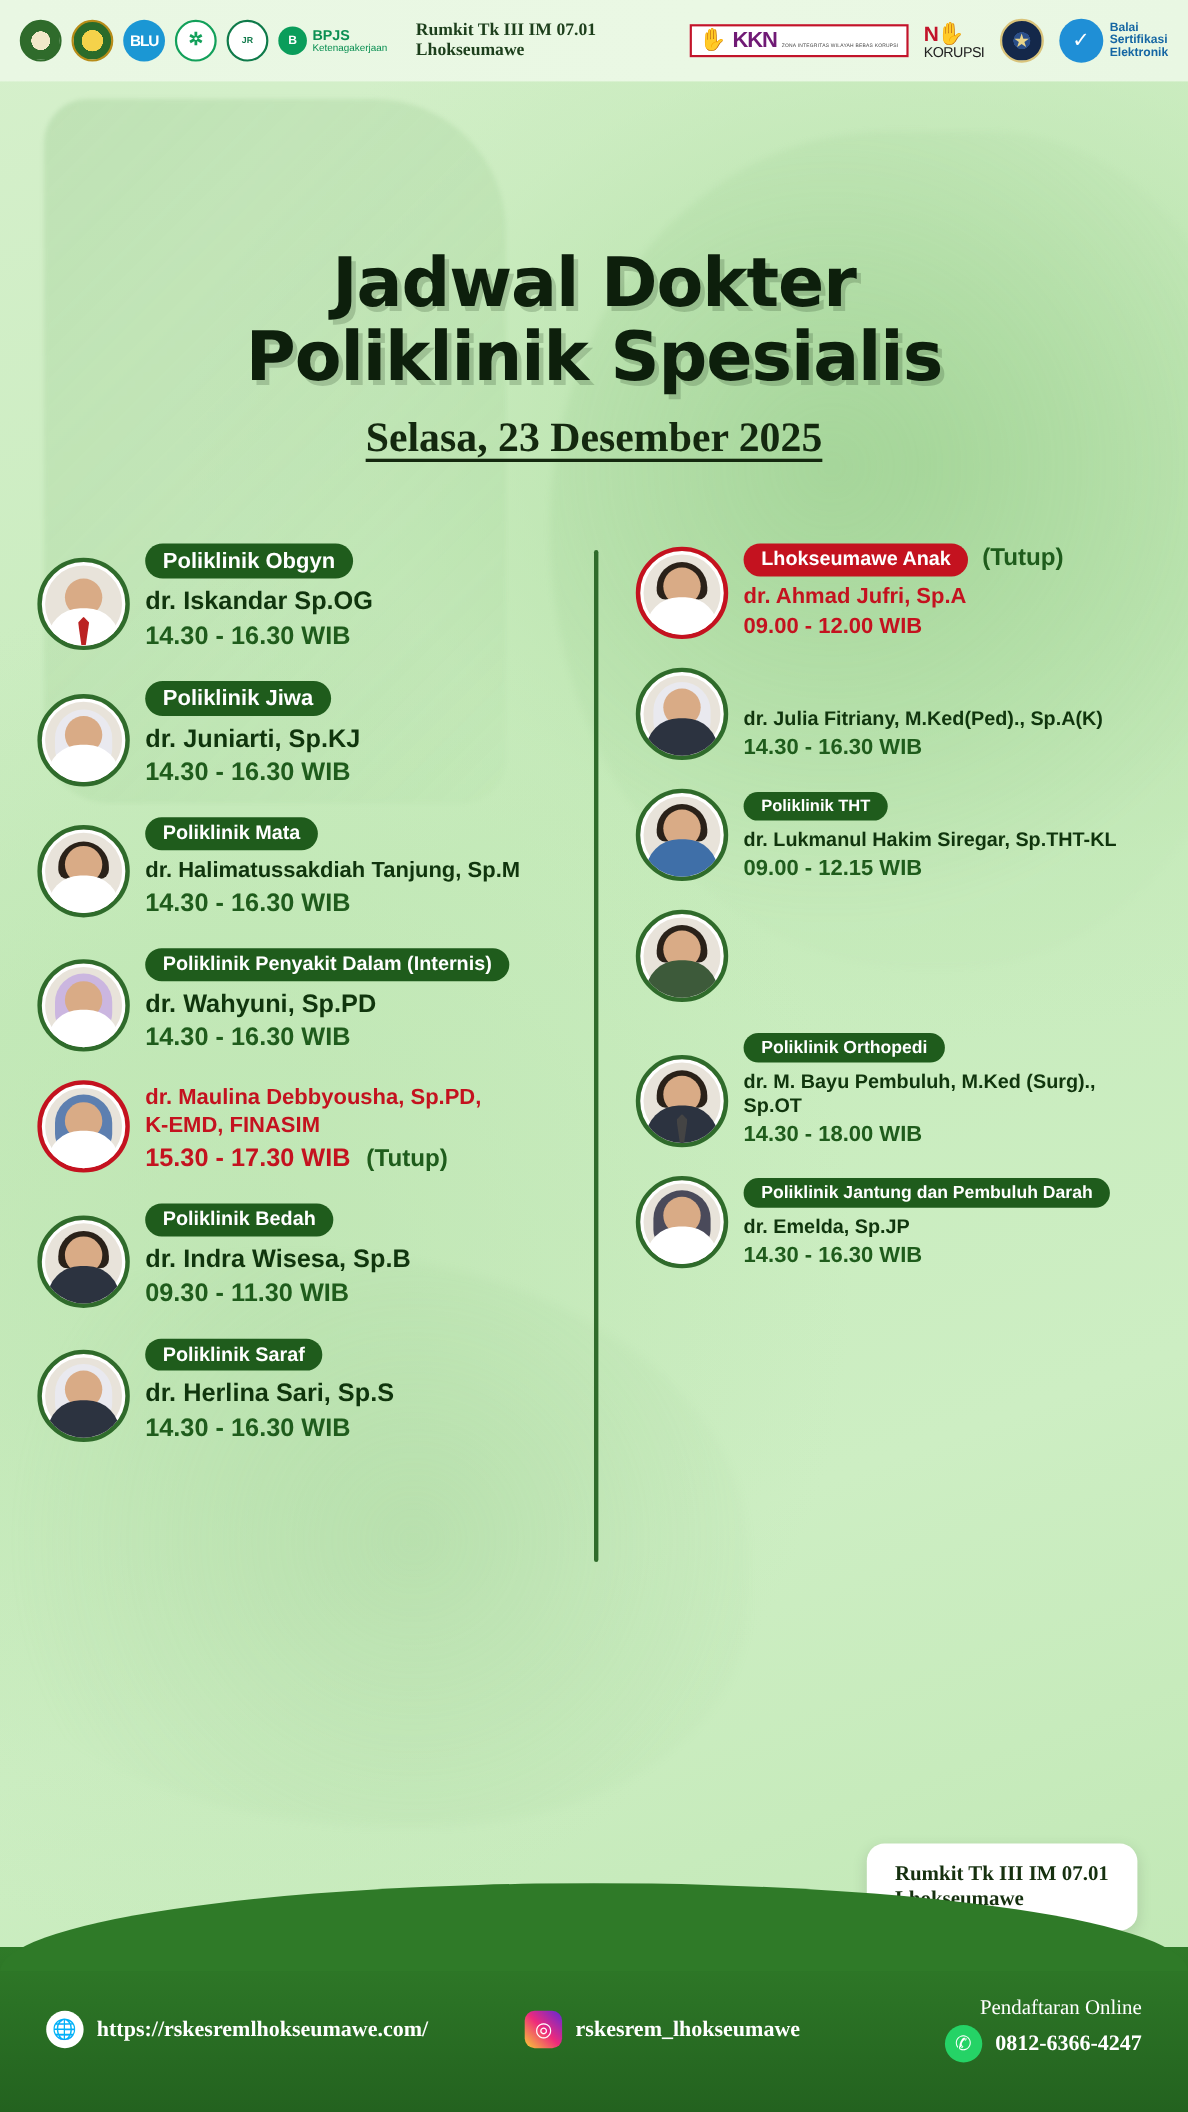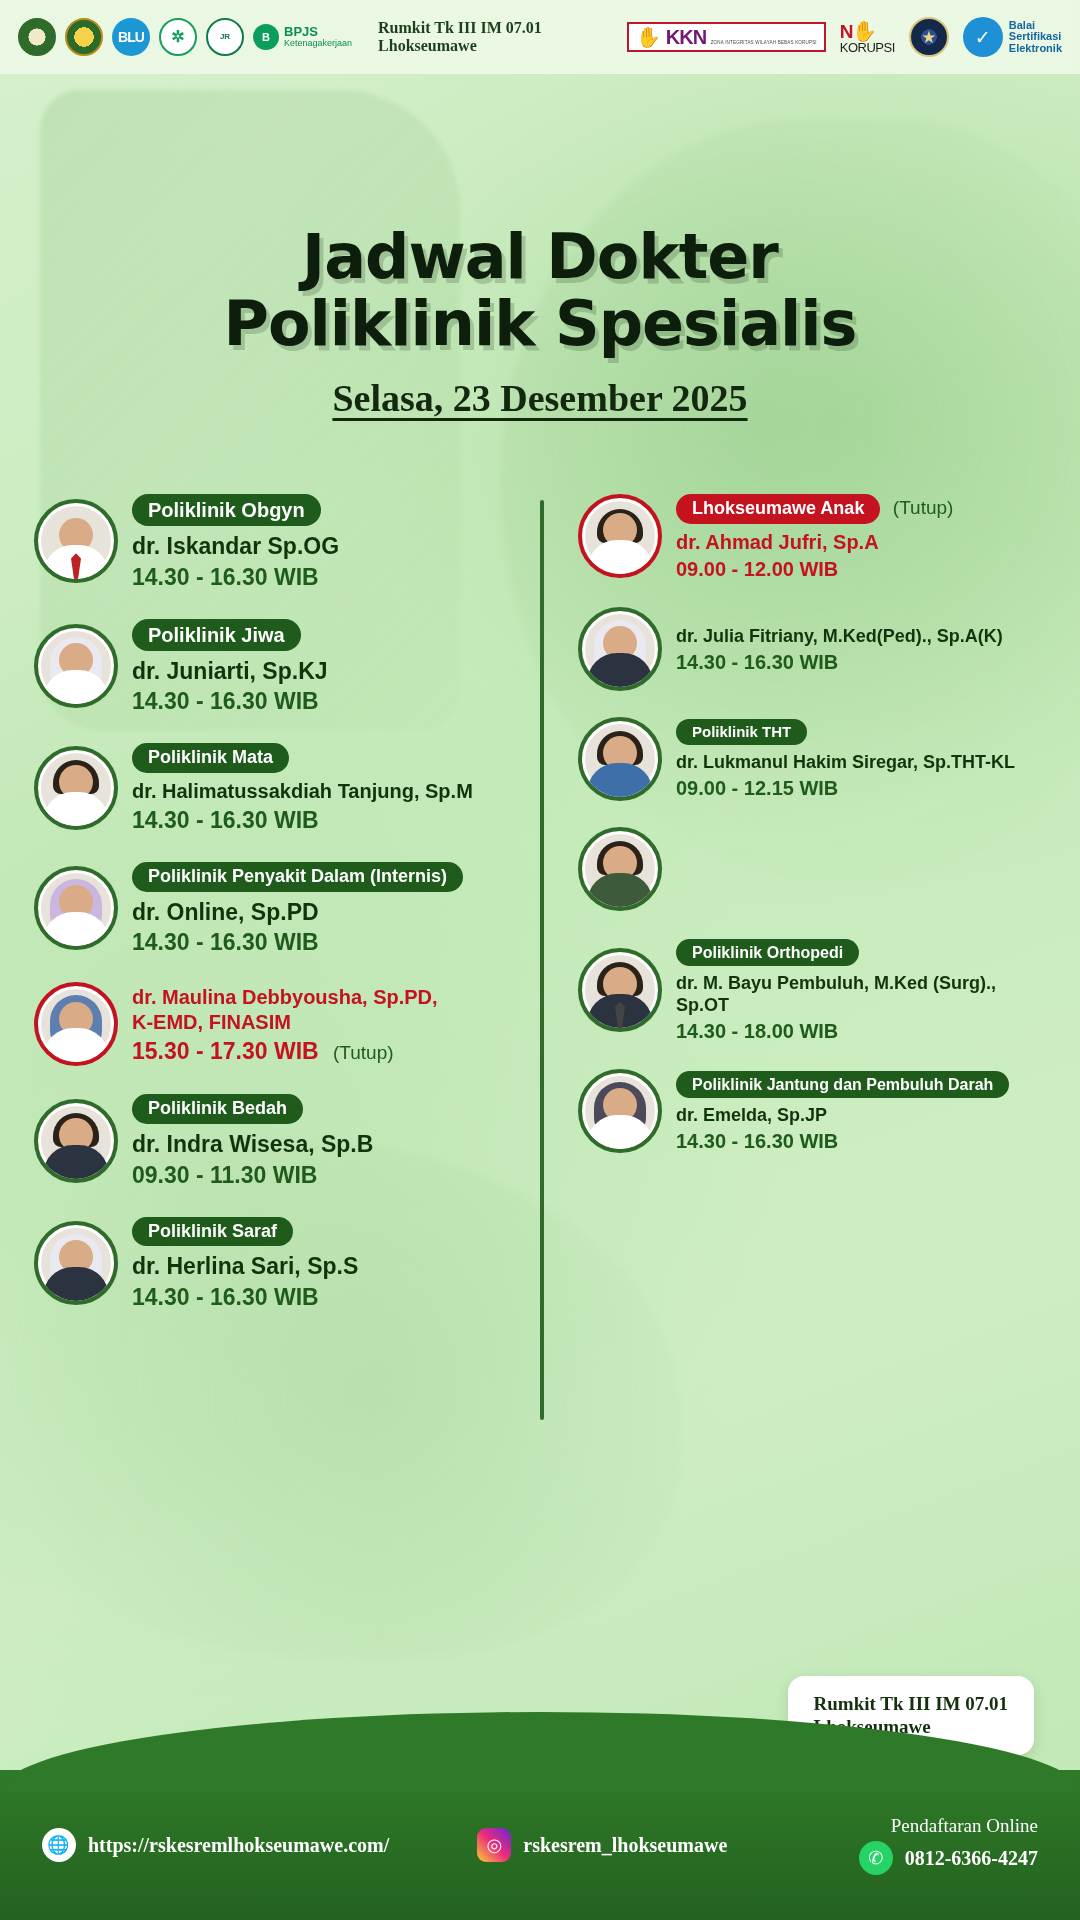--- a/index.html
+++ b/index.html
@@ -100,21 +100,21 @@
   
   .columns { position:relative; z-index:3; display:flex; margin-top: 72px; padding: 0 34px; }
   .col { width: 50%; }
   .col-left { padding-right: 22px; }
   .col-right { padding-left: 38px; }
   .divider {
     position:absolute; left:540px; top: 8px; width:4px; height: 920px;
     background:#2f6b2b; border-radius:3px;
   }
 
-  .entry { display:flex; align-items:center; gap:14px; margin-bottom: 26px; }
+  .entry { display:flex; align-items:flex-end; gap:14px; margin-bottom: 26px; }
   .photo {
     flex: 0 0 auto;
     width: 84px; height: 84px;
     border-radius: 50%;
     background: #e8e3da;
     border: 4px solid #2f6b2b;
     position: relative;
     overflow:hidden;
     box-shadow: 0 0 0 3px #ffffff inset;
   }
@@ -151,21 +151,21 @@
     background:#1f5c1c; color:#ffffff;
     font-weight:bold; border-radius: 16px;
     padding: 4px 16px; margin-bottom: 6px;
     line-height:1.2;
   }
   .badge.red { background:#c4121f; }
   .badge.s20 { font-size:20px; }
   .badge.s18 { font-size:18px; }
   .badge.s16 { font-size:16px; }
   .badge.s15 { font-size:15px; }
-  .closed-note { font-size:19px; font-weight:normal; color:#1f5c1c; margin-left:8px;}
+  .closed-note { font-size:22px; font-weight:bold; color:#1f5c1c; margin-left:8px;}
   .docname { font-size: 23px; font-weight: bold; color:#10350d; line-height:1.25; }
   .docname.s20 { font-size:20px; }
   .docname.s18 { font-size:18px; }
   .docname.red { color:#c4121f; }
   .time { font-size: 23px; font-weight: bold; color:#1f5c1c; margin-top:3px; }
   .time.s20 { font-size:20px; }
   .time.red { color:#c4121f; }
 
   
   .footer-card {
@@ -302,21 +302,21 @@
       </div>
 
       <div class="entry">
         <div class="photo">
           <div class="hijab purple"></div>
             <div class="head"></div>
             <div class="body"></div>
         </div>
         <div class="info">
           <div class="badge s18">Poliklinik Penyakit Dalam (Internis)</div>
-          <div class="docname">dr. Online, Sp.PD</div>
+          <div class="docname">dr. Wahyuni, Sp.PD</div>
           <div class="time">14.30 - 16.30 WIB</div>
         </div>
       </div>
 
       <div class="entry">
         <div class="photo red">
           <div class="hijab blue"></div>
             <div class="head"></div>
             <div class="body"></div>
         </div>

